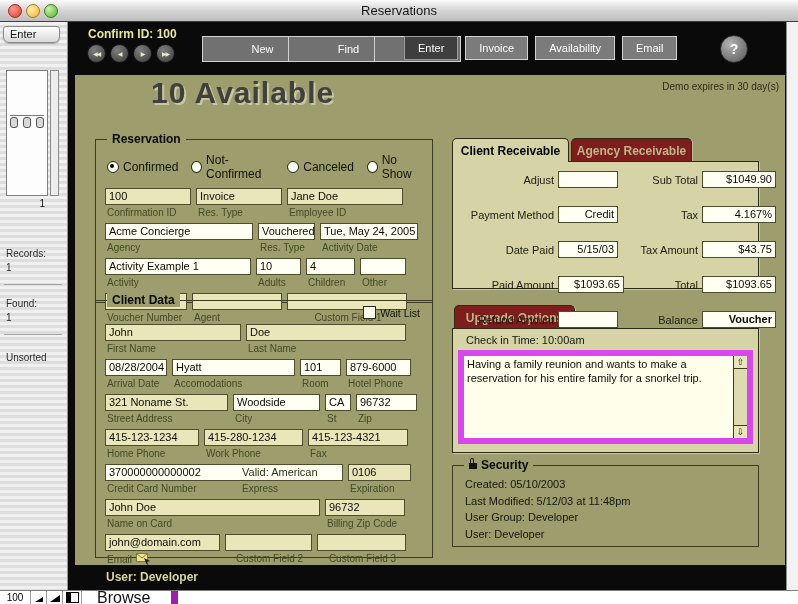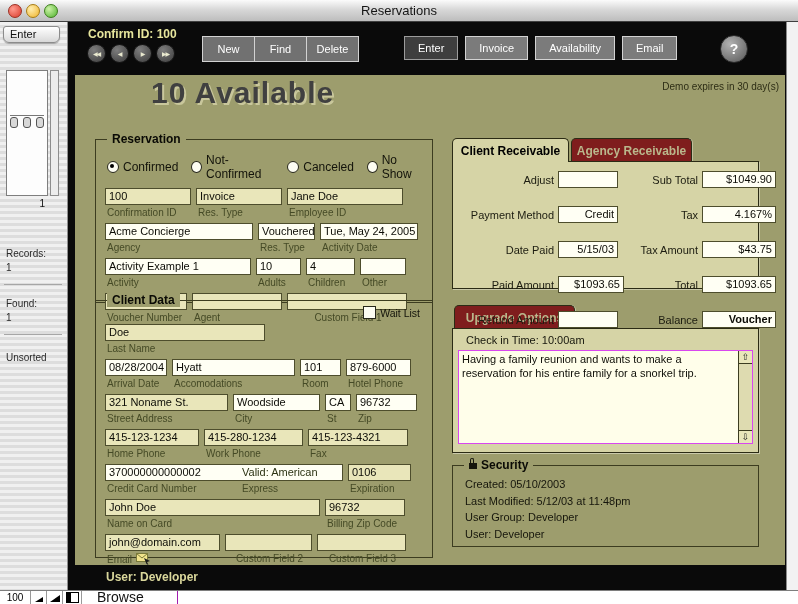--- a/index.html
+++ b/index.html
@@ -30,21 +30,21 @@
   
   .main{position:absolute;left:68px;top:22px;width:718px;height:568px;background:#0a0a0a;}
   .rstrip{position:absolute;left:786px;top:22px;width:12px;height:568px;background:#f2f2f2;border-left:1px solid #8a8a8a;box-sizing:border-box;}
   .confirm-id{position:absolute;left:20px;top:5px;font-size:12px;font-weight:bold;color:#e7e69d;}
   .nav{position:absolute;left:19px;top:22px;display:flex;gap:4px;}
   .nav-btn{width:17px;height:17px;border-radius:50%;background:radial-gradient(circle at 6px 5px,#7d7d7d,#3c3c3c);
     border:1px solid #191919;color:#e9e9cf;font-size:6px;letter-spacing:-1px;
     display:flex;align-items:center;justify-content:center;}
   .btn-row{position:absolute;left:134px;top:14px;display:flex;}
   .tbtn{width:51px;height:24px;background:#717171;border:1px solid #d2d2d2;margin-right:-1px;
-    color:#fff;font-size:11px;display:flex;align-items:center;justify-content:center;}
+    color:#fff;font-size:11px;display:flex;align-items:center;justify-content:center;padding-left:34px;}
   .tabs{position:absolute;left:336px;top:14px;display:flex;gap:7px;}
   .ttab{height:24px;box-sizing:border-box;background:#7b7b7b;border:1px solid #d2d2d2;color:#fff;
     font-size:11px;display:flex;align-items:center;justify-content:center;padding:0 13px;}
   .ttab.active{background:#3e3e3e;border-color:#9c9c9c;}
   .help{position:absolute;left:652px;top:13px;width:26px;height:26px;border-radius:50%;
     background:radial-gradient(circle at 9px 8px,#b2b2b2,#575757);border:1px solid #2c2c2c;
     color:#fff;font-weight:bold;font-size:14px;display:flex;align-items:center;justify-content:center;}
   
   .content{position:absolute;left:7px;top:53px;width:710px;height:490px;background:#9d9d6d;}
   .h-avail{position:absolute;left:76px;top:1px;font-size:30px;font-weight:bold;color:#404040;
@@ -81,21 +81,21 @@
   .pbody{border:1px solid #2b2b15;background:#d6d4a6;margin-top:-1px;box-shadow:1px 1px 0 rgba(255,255,245,.45);position:relative;z-index:1;}
   #recv-body{height:128px;display:flex;padding-top:9px;box-sizing:border-box;}
   .rcol{display:flex;flex-direction:column;gap:12px;}
   .rrow{display:flex;align-items:center;margin-bottom:6px;}
   .rlab{font-size:11px;color:#1c1c10;text-align:right;margin-right:4px;}
   .rbox{height:15px;border:1px solid #4d4d2c;background:#fffff4;font-size:11px;line-height:15px;
     padding:0 3px;text-align:right;color:#0c0c06;}
   .rbox.bold{font-weight:bold;}
   #notes-body{height:125px;padding:3px 5px;box-sizing:border-box;}
   .checkin{font-size:11px;color:#16160c;margin:2px 0 4px 8px;}
-  .ta{position:relative;height:94px;border:1px solid #d946ef;background:#fffeea;box-sizing:border-box;}
+  .ta{position:relative;height:94px;border:6px solid #d946ef;background:#fffeea;box-sizing:border-box;}
   .ta-text{padding:1px 18px 0 3px;font-size:11px;line-height:14px;color:#0f0f08;}
   .sb{position:absolute;right:0;top:0;bottom:0;width:13px;border-left:1px solid #3c3c20;background:#dedbb0;
     display:flex;flex-direction:column;justify-content:space-between;}
   .sb-btn{height:12px;text-align:center;font-size:9px;line-height:12px;color:#222;
     font-family:"DejaVu Sans",sans-serif;background:#e9e6ba;}
   .sb-up{border-bottom:1px solid #3c3c20;}
   .sb-dn{border-top:1px solid #3c3c20;}
   .sec-line{font-size:11px;color:#16160c;line-height:16.5px;}
   .lock{display:inline-block;width:8px;height:6px;background:#15150c;position:relative;margin-right:4px;}
   .lock:before{content:"";position:absolute;top:-5px;left:1px;width:4px;height:5px;border:1.5px solid #15150c;
@@ -103,21 +103,21 @@
   .footer-user{position:absolute;left:38px;top:548px;font-size:12px;font-weight:bold;color:#d9d69b;}
   
   .statusbar{position:absolute;left:0;top:590px;width:798px;height:14px;box-sizing:border-box;background:#fff;
     border-top:1px solid #7e7e7e;display:flex;align-items:stretch;}
   .zoom-box{width:30px;border-right:1px solid #999;font-size:10px;text-align:center;line-height:13px;color:#000;}
   .zbtn{width:16px;border-right:1px solid #999;display:flex;align-items:flex-end;justify-content:center;padding-bottom:2px;box-sizing:border-box;}
   .mt-sm{width:0;height:0;border-left:8px solid transparent;border-bottom:5px solid #000;}
   .mt-lg{width:0;height:0;border-left:10px solid transparent;border-bottom:7px solid #000;}
   .layout-btn{width:18px;border-right:1px solid #999;display:flex;align-items:center;justify-content:center;}
   .layout-ico{width:11px;height:9px;border:1px solid #000;background:linear-gradient(90deg,#000 0 4px,#fff 4px);}
-  .browse-sec{width:96px;border-right:1px solid #a21caf;font-size:14px;line-height:13px;padding-left:15px;color:#111;box-sizing:border-box;}
+  .browse-sec{width:96px;border-right:7px solid #a21caf;font-size:16px;line-height:13px;padding-left:15px;color:#111;box-sizing:border-box;text-decoration:underline;}
 </style>
 </head>
 <body>
 
 <div class="screen">
 
   <div class="titlebar">
     <div class="tl tl-red"></div>
     <div class="tl tl-yellow"></div>
     <div class="tl tl-green"></div>
@@ -307,20 +307,24 @@
         </div>
       </div>
 
       <div class="fs" id="fs-client">
         <div class="fs-title">Client Data</div>
         <div class="waitlist">
           <span class="checkbox"></span>
           <span>Wait List</span>
         </div>
         <div class="row" style="margin-top:17px">
+          <div class="fld" style="width:136px">
+              <div class="box pale">John</div>
+              <div class="lbl">First Name</div>
+            </div>
           <div class="fld" style="width:160px">
               <div class="box pale">Doe</div>
               <div class="lbl">Last Name</div>
             </div>
         </div>
         <div class="row">
           <div class="fld" style="width:62px">
               <div class="box">08/28/2004</div>
               <div class="lbl">Arrival Date</div>
             </div>

